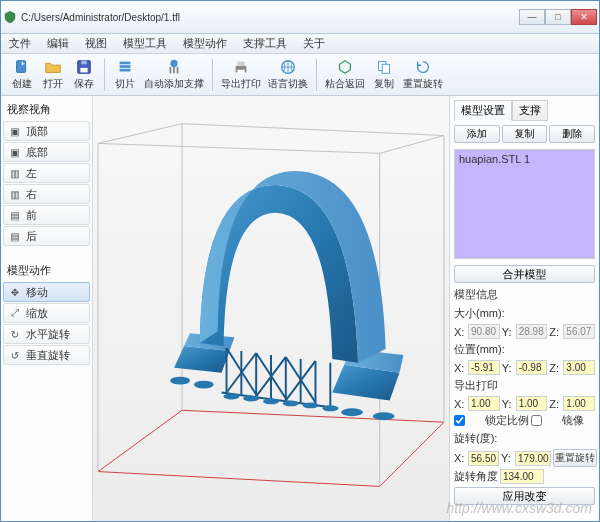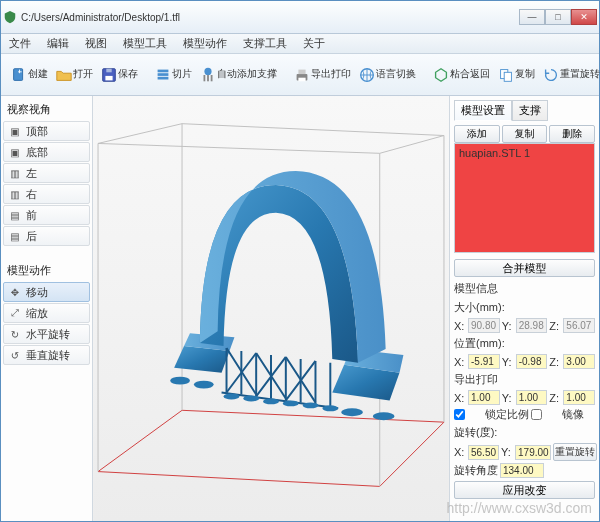--- a/index.html
+++ b/index.html
@@ -9,51 +9,51 @@
 .app-icon{width:14px;height:14px;margin-right:4px;color:#3a8a4a}
 .title-text{flex:1;font-size:10px;color:#333}
 .winbtns{display:flex;gap:0}
 .winbtn{width:26px;height:16px;border:1px solid #a8b8c8;background:linear-gradient(#f8f8f8,#e0e8f0);display:flex;align-items:center;justify-content:center;font-size:9px;color:#444}
 .winbtn.close{background:linear-gradient(#e89090,#d04848);color:#fff;border-color:#b04040}
 .menubar{height:20px;background:linear-gradient(#f5f8fb,#e5edf4);display:flex;align-items:center;padding:0 4px;border-bottom:1px solid #c8d4e0;gap:8px}
 .menu-item{font-size:11px;color:#333;padding:2px 4px;cursor:pointer}
 .toolbar{height:42px;background:linear-gradient(#f8fbfe,#e8f0f7);display:flex;align-items:center;padding:2px 4px;border-bottom:1px solid #c0cddb;gap:1px}
 .tbgroup{display:flex;gap:1px;padding:0 2px}
 .tbsep{width:1px;height:32px;background:#c0c8d0;margin:0 2px}
-.tbtn{display:flex;flex-direction:row;align-items:flex-start;justify-content:center;min-width:30px;padding:1px 2px;cursor:pointer;border:1px solid transparent;border-radius:2px}
+.tbtn{display:flex;flex-direction:column;align-items:center;justify-content:center;min-width:30px;padding:1px 2px;cursor:pointer;border:1px solid transparent;border-radius:2px}
 .tbtn svg{width:18px;height:18px}
 .tbtn-label{font-size:10px;color:#333;margin-top:1px;white-space:nowrap}
 .main{flex:1;display:flex;overflow:hidden}
 .leftpanel{width:92px;background:#fdfdfd;border-right:1px solid #d0d8e0;display:flex;flex-direction:column;padding:4px 2px}
 .panel-title{font-size:11px;color:#222;padding:2px 4px;margin-bottom:2px}
 .view-list,.action-list{display:flex;flex-direction:column;gap:0}
 .side-btn{height:20px;display:flex;align-items:center;padding:0 4px;border:1px solid #d8dde2;background:linear-gradient(#fdfdfd,#f0f3f6);margin-bottom:1px;cursor:pointer;border-radius:2px}
 .side-btn.active{background:linear-gradient(#e8f0fa,#d4e4f4);border-color:#a0c0e0}
 .side-icon{width:14px;display:flex;align-items:center;justify-content:center;margin-right:4px;font-size:10px;color:#555}
 .side-label{font-size:11px;color:#333}
 .spacer{height:14px}
 .viewport{flex:1;background:#f8f8f8;position:relative;overflow:hidden}
 .viewport svg{width:100%;height:100%}
 .rightpanel{width:150px;background:#fdfdfd;border-left:1px solid #d0d8e0;display:flex;flex-direction:column;padding:4px}
 .tabs{display:flex;gap:0;margin-bottom:4px}
 .tab{padding:2px 6px;border:1px solid #c8d0d8;background:linear-gradient(#f8f8f8,#ececec);font-size:11px;cursor:pointer}
 .tab.active{background:linear-gradient(#fff,#f4f8fc);border-bottom-color:#fff}
 .sub-label{font-size:11px;color:#333;margin:2px 0}
-.btn-row{display:flex;gap:2px;margin-bottom:0}
+.btn-row{display:flex;gap:2px;margin-bottom:6px}
 .sbtn{flex:1;height:18px;border:1px solid #b8c4d0;background:linear-gradient(#fdfdfd,#e8ecf0);font-size:10px;display:flex;align-items:center;justify-content:center;cursor:pointer;border-radius:2px}
 .wbtn{width:100%;height:18px;border:1px solid #b8c4d0;background:linear-gradient(#fdfdfd,#e8ecf0);font-size:11px;display:flex;align-items:center;justify-content:center;cursor:pointer;border-radius:2px;margin:2px 0}
-.model-list{height:110px;border:1px solid #c8d0d8;background:#ef4444;padding:2px;margin-bottom:4px;overflow:auto}
+.model-list{height:110px;border:1px solid #c8d0d8;background:#c4b5fd;padding:2px;margin-bottom:4px;overflow:auto}
 .model-item{padding:1px 2px;font-size:11px;color:#333;cursor:pointer}
 .info-row{display:flex;align-items:center;gap:2px;margin:1px 0;font-size:10px;color:#333}
 .info-row label{min-width:12px}
 .val{border:1px solid #c8d0d8;background:#fef9c3;height:15px;padding:0 2px;font-size:10px;width:36px;display:inline-flex;align-items:center}
 .val.ro{background:#f0f0f0;color:#888}
 .chk{display:flex;align-items:center;gap:20px;font-size:10px}
 .chk input{width:11px;height:11px}
-.watermark{position:absolute;bottom:6px;right:8px;font-size:14px;color:rgba(160,160,160,0.6);pointer-events:none}
+.watermark{position:absolute;bottom:6px;right:8px;font-size:14px;color:rgba(160,160,160,0.6);font-style:italic;pointer-events:none}
 </style>
 </head>
 <body>
 
 <div class="window">
 
   <div class="titlebar">
     <span class="app-icon">
       <svg viewBox="0 0 16 16">
           <path fill="#3a8a4a" d="M8 1l6 3v4c0 4-3 6-6 7-3-1-6-3-6-7V4z"></path>

